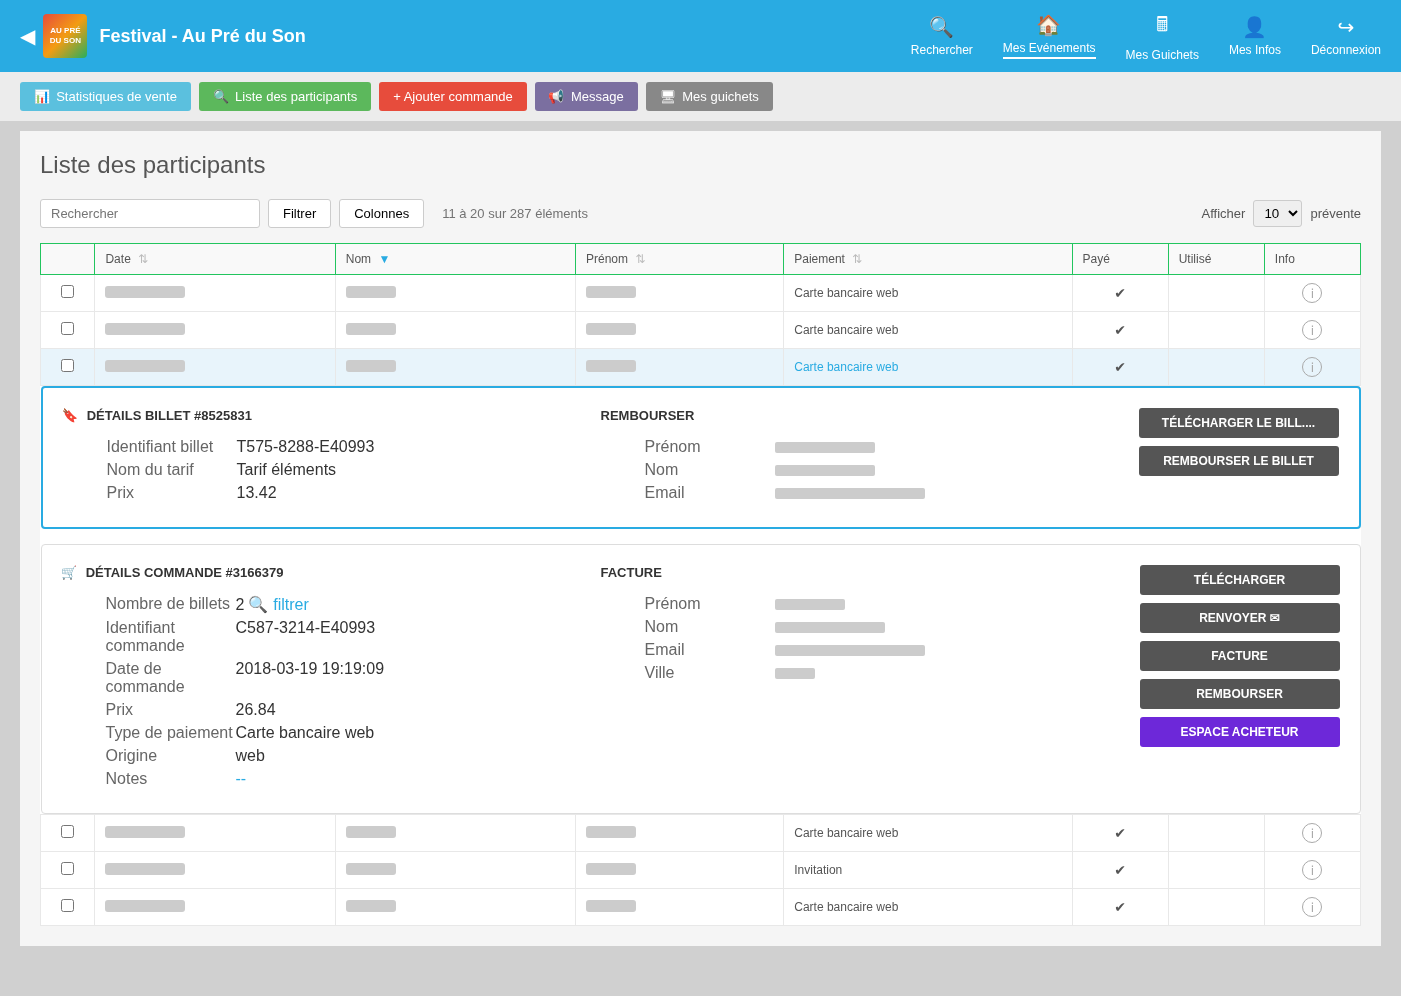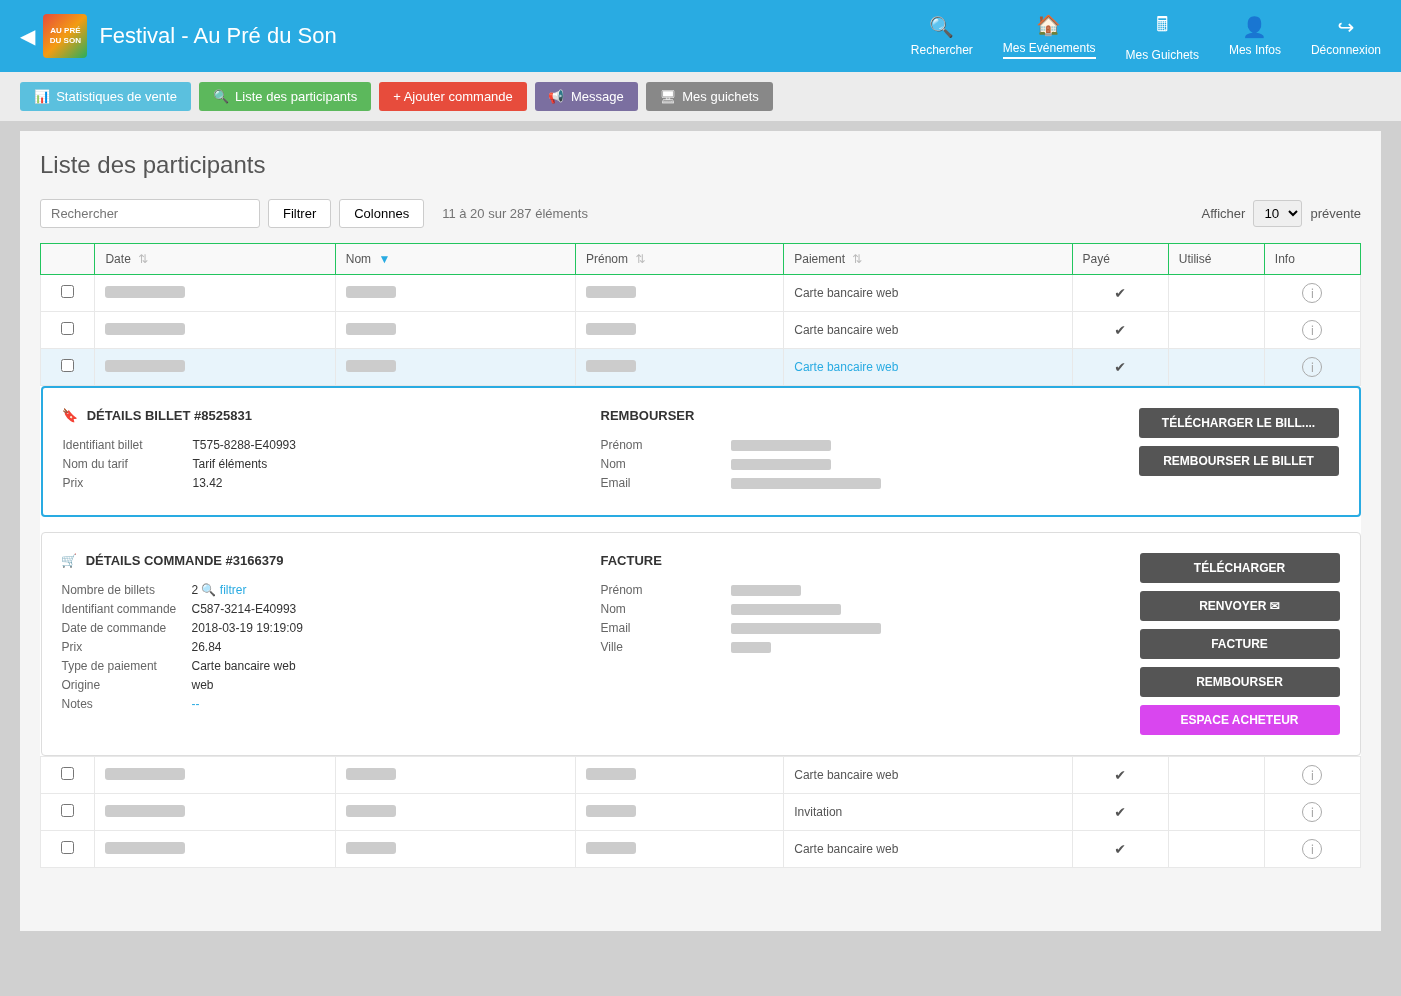--- a/index.html
+++ b/index.html
@@ -28,22 +28,22 @@
       display: flex;
       align-items: center;
       justify-content: center;
       color: white;
       font-weight: bold;
       font-size: 10px;
       margin-right: 12px;
     }
     .header-title {
       color: white;
-      font-size: 22px;
-      font-weight: 400;
+      font-size: 18px;
+      font-weight: 700;
       flex: 1;
     }
     .header-nav {
       display: flex;
       gap: 30px;
       align-items: center;
     }
     .header-nav-item {
       display: flex;
       flex-direction: column;
@@ -205,21 +205,22 @@
       font-weight: bold;
       color: #333;
       margin-bottom: 15px;
       display: flex;
       align-items: center;
       gap: 8px;
     }
     .details-row {
       display: flex;
       margin-bottom: 5px;
-      font-size: 12px;
+      font-size: 16px;
+      margin-left: 44px;
     }
     .details-label {
       color: #666;
       width: 130px;
       flex-shrink: 0;
     }
     .details-value {
       color: #333;
     }
     .details-actions {
@@ -234,21 +235,21 @@
       border-radius: 3px;
       cursor: pointer;
       font-size: 12px;
       font-weight: bold;
       background: #555;
       color: white;
       width: 200px;
       text-align: center;
     }
     .btn-action-light {
-      background: #d946ef;
+      background: #6d28d9;
       color: white;
     }
     .blurred-value {
       display: inline-block;
       background: #ccc;
       border-radius: 2px;
       height: 11px;
       width: 100px;
       vertical-align: middle;
     }

